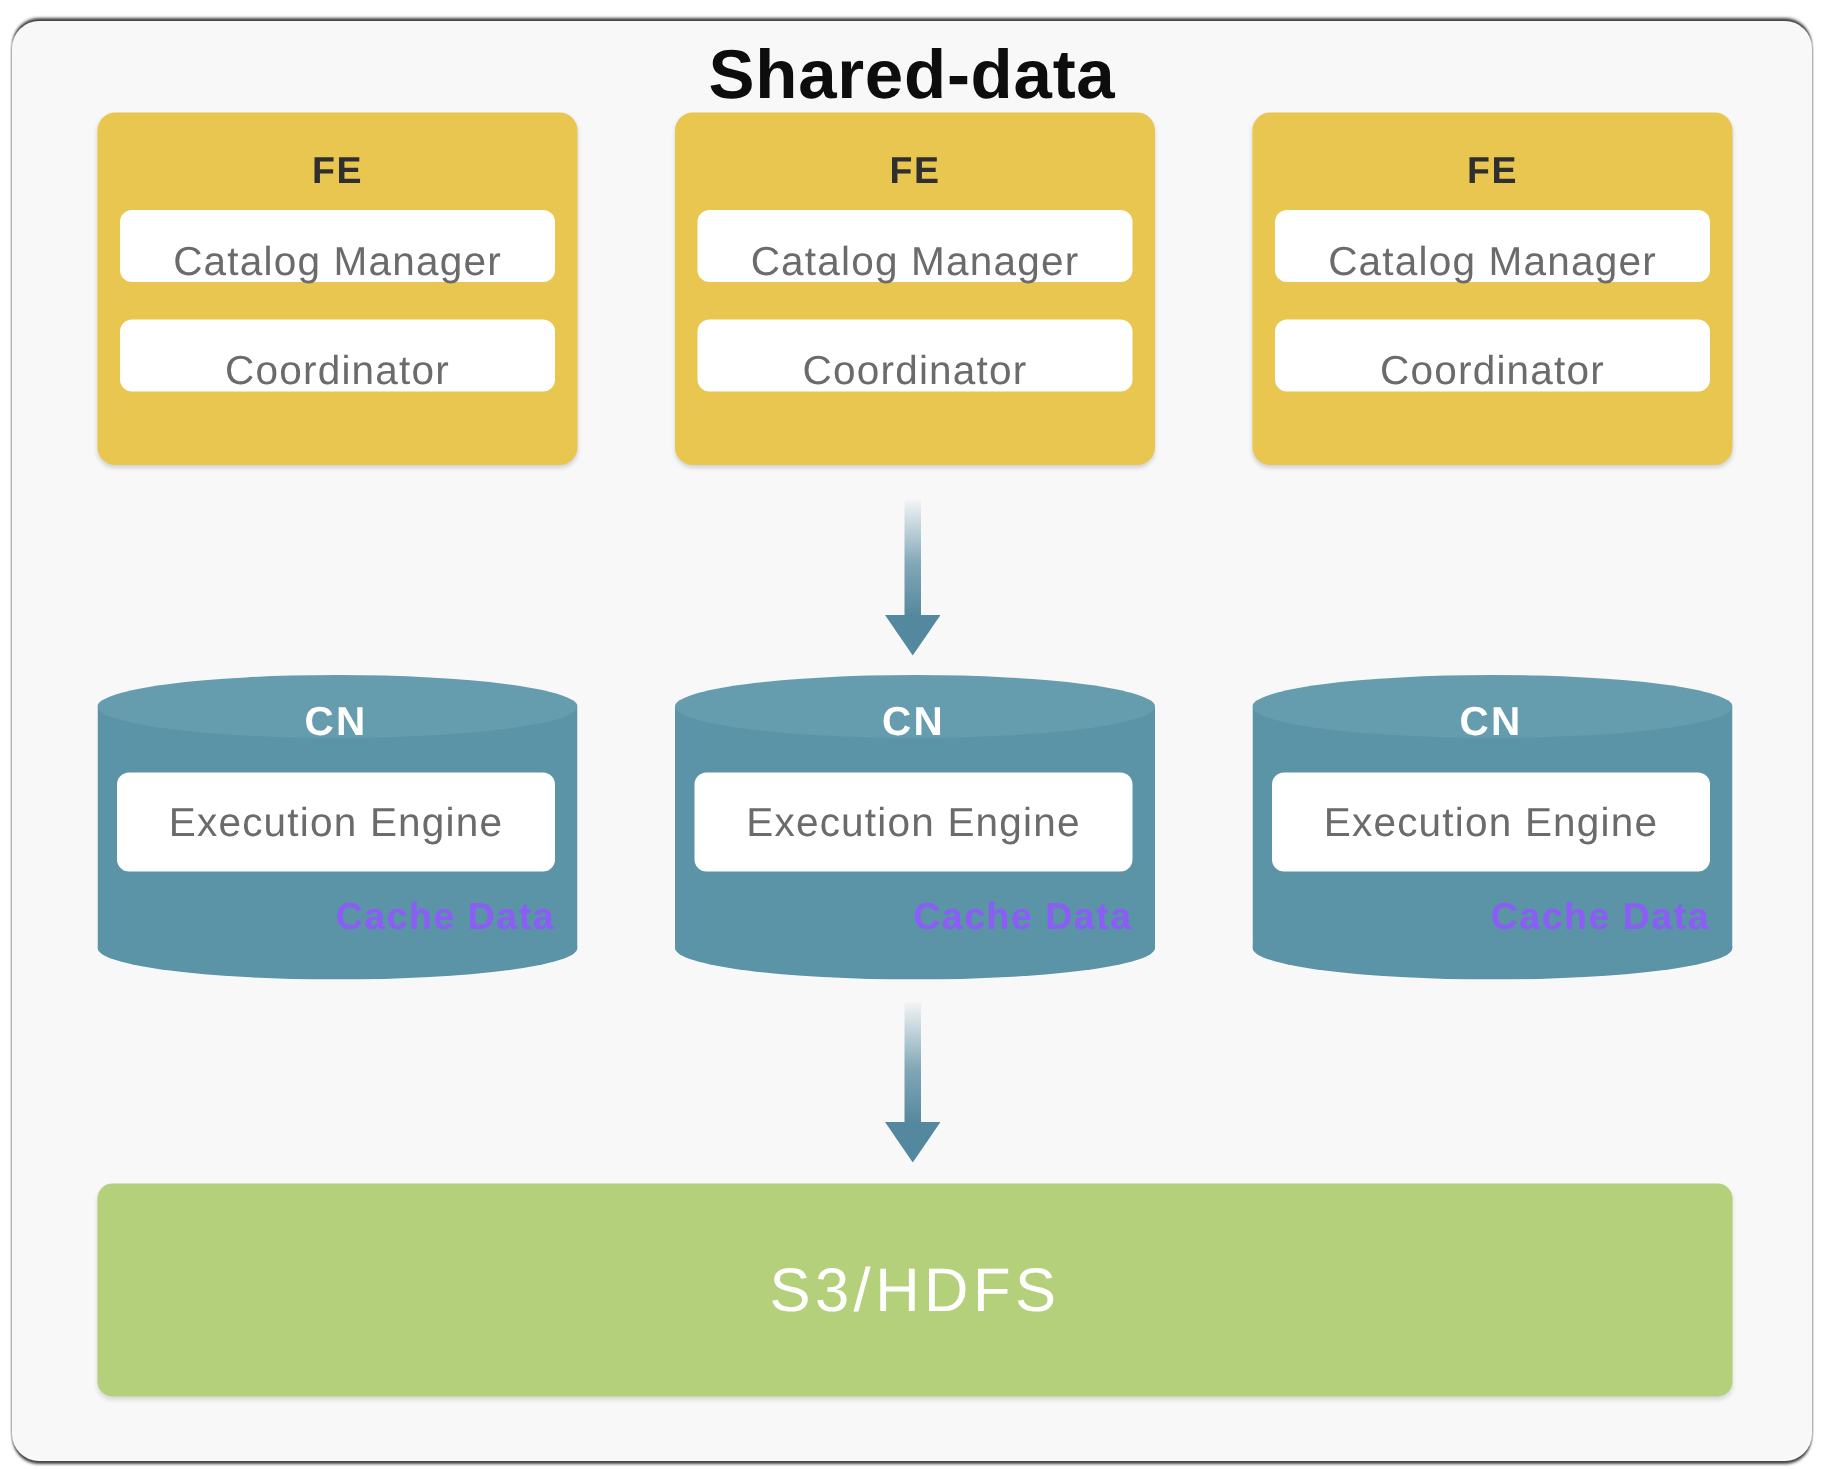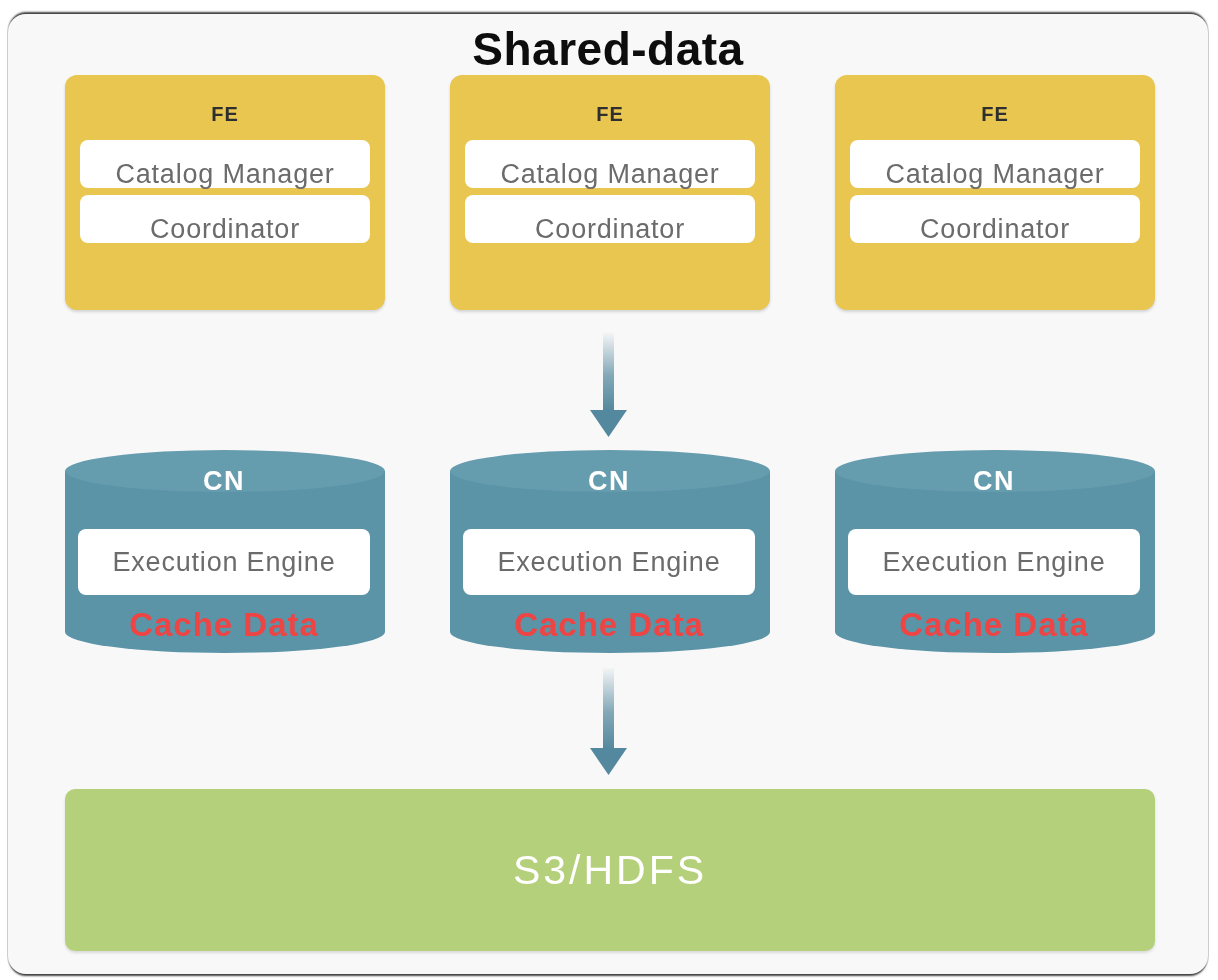--- a/index.html
+++ b/index.html
@@ -11,47 +11,47 @@
     border-radius:18px;background:var(--canvas-bg,#f8f8f8);
     box-shadow:0 -3px 2px -1px rgba(25,25,25,.8), 0 3px 2px -1px rgba(25,25,25,.8), 0 0 0 1px #dedede;}
 
   .title{position:absolute;top:8px;left:0;width:100%;text-align:center;
     font-size:46px;font-weight:bold;color:#0d0d0d;letter-spacing:.5px;}
 
   
   .fe-node{position:absolute;top:61px;width:320px;height:235px;border-radius:12px;
     background:var(--fe-fill,#e8c64f);box-sizing:border-box;padding:18px 15px 0 15px;
     box-shadow:0 2px 3px rgba(0,0,0,.15);}
-  .fe-label{height:42px;line-height:42px;text-align:center;font-size:20px;font-weight:bold;
+  .fe-label{height:42px;line-height:42px;text-align:center;font-size:25px;font-weight:bold;
     color:var(--fe-label-text,#2f2f2f);letter-spacing:1px;}
   .inner-box{background:#ffffff;border-radius:8px;height:48px;line-height:68px;
     text-align:center;font-size:27px;color:var(--inner-box-text,#6b6b6b);letter-spacing:.8px;
     white-space:nowrap;}
   .fe-node .inner-box{margin-top:5px;}
-  .fe-node .inner-box + .inner-box{margin-top:7px;}
+  .fe-node .inner-box + .inner-box{margin-top:25px;}
 
   .col-0{left:57px;} .col-1{left:442px;} .col-2{left:827px;}
 
   
   .flow-arrow{position:absolute;left:582px;}
   .arrow-1{top:319px;}
   .arrow-2{top:654px;}
 
   
   .cn-node{position:absolute;top:436px;width:320px;height:203px;box-sizing:border-box;
     padding:12px 15px 0 13px;}
   .cn-shape{position:absolute;left:0;top:0;width:320px;height:203px;}
   .cn-label{position:relative;height:38px;line-height:38px;text-align:center;
     font-size:27px;font-weight:bold;color:#ffffff;letter-spacing:1.5px;}
-  .cn-node .inner-box{position:relative;margin-top:29px;height:66px;line-height:66px;}
+  .cn-node .inner-box{position:relative;margin-top:15px;height:66px;line-height:66px;}
   .cache-label{position:relative;margin-top:13px;height:34px;line-height:34px;
-    text-align:center;font-size:33px;font-weight:bold;color:#ef4444;letter-spacing:1px;}
+    text-align:right;font-size:25px;font-weight:bold;color:#8b5cf6;letter-spacing:1px;}
 
   
-  .storage{position:absolute;left:57px;top:775px;width:1090px;height:162px;border-radius:10px;
+  .storage{position:absolute;left:57px;top:775px;width:1090px;height:142px;border-radius:10px;
     background:var(--storage-fill,#b5d07a);display:flex;align-items:center;justify-content:center;
     box-shadow:0 2px 3px rgba(0,0,0,.12);}
   .storage-label{font-size:41px;color:#ffffff;letter-spacing:3px;font-weight:normal;}
 </style>
 </head>
 <body>
 
 <div class="stage">
   <div class="canvas">
 

